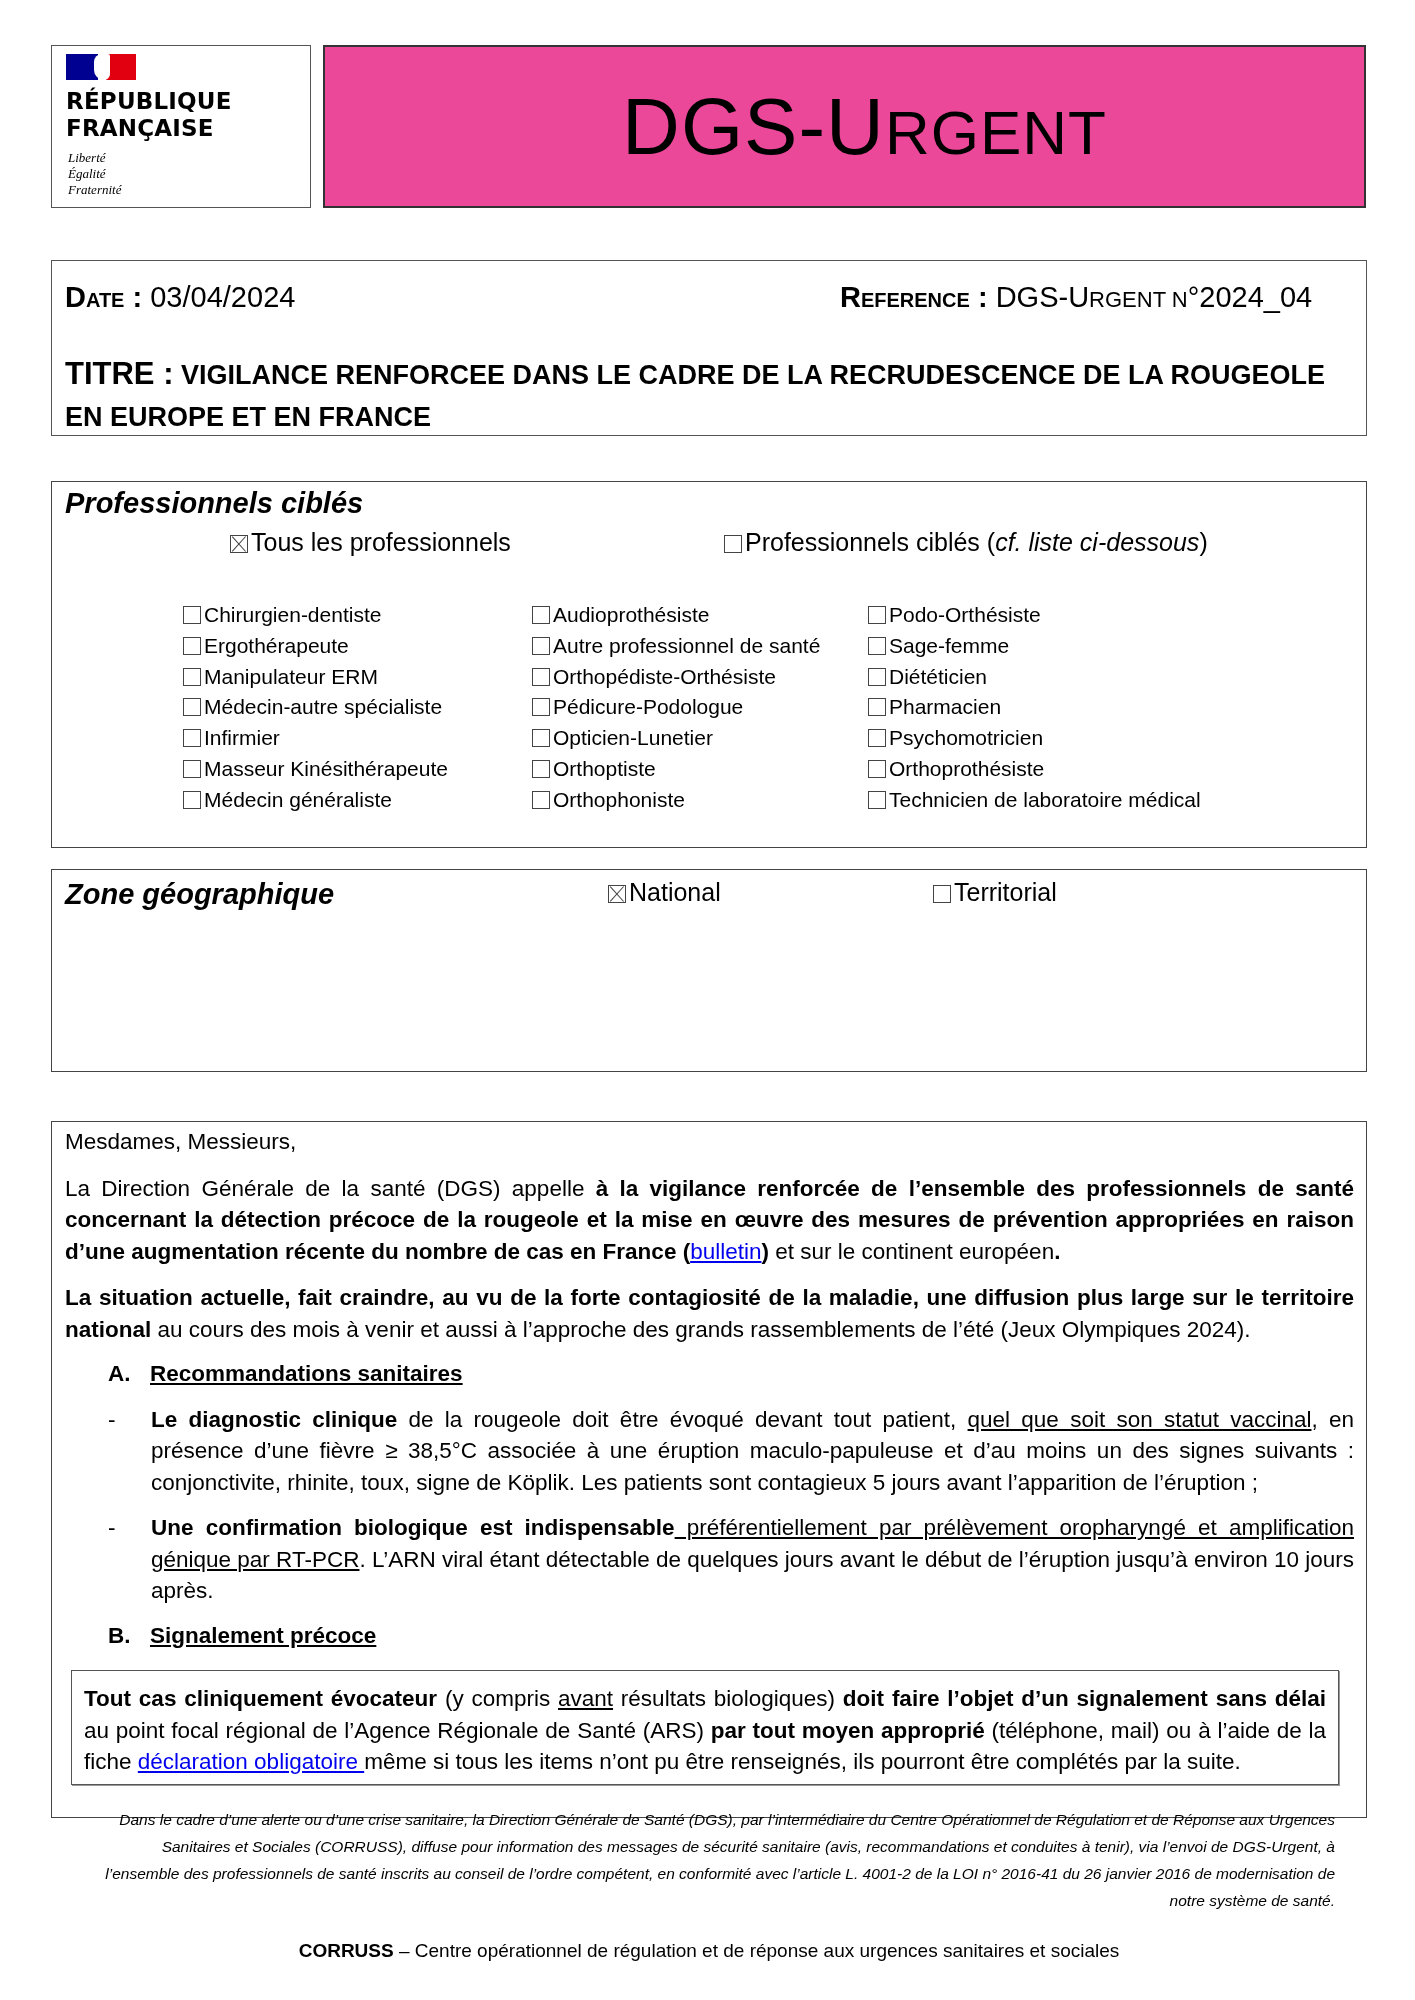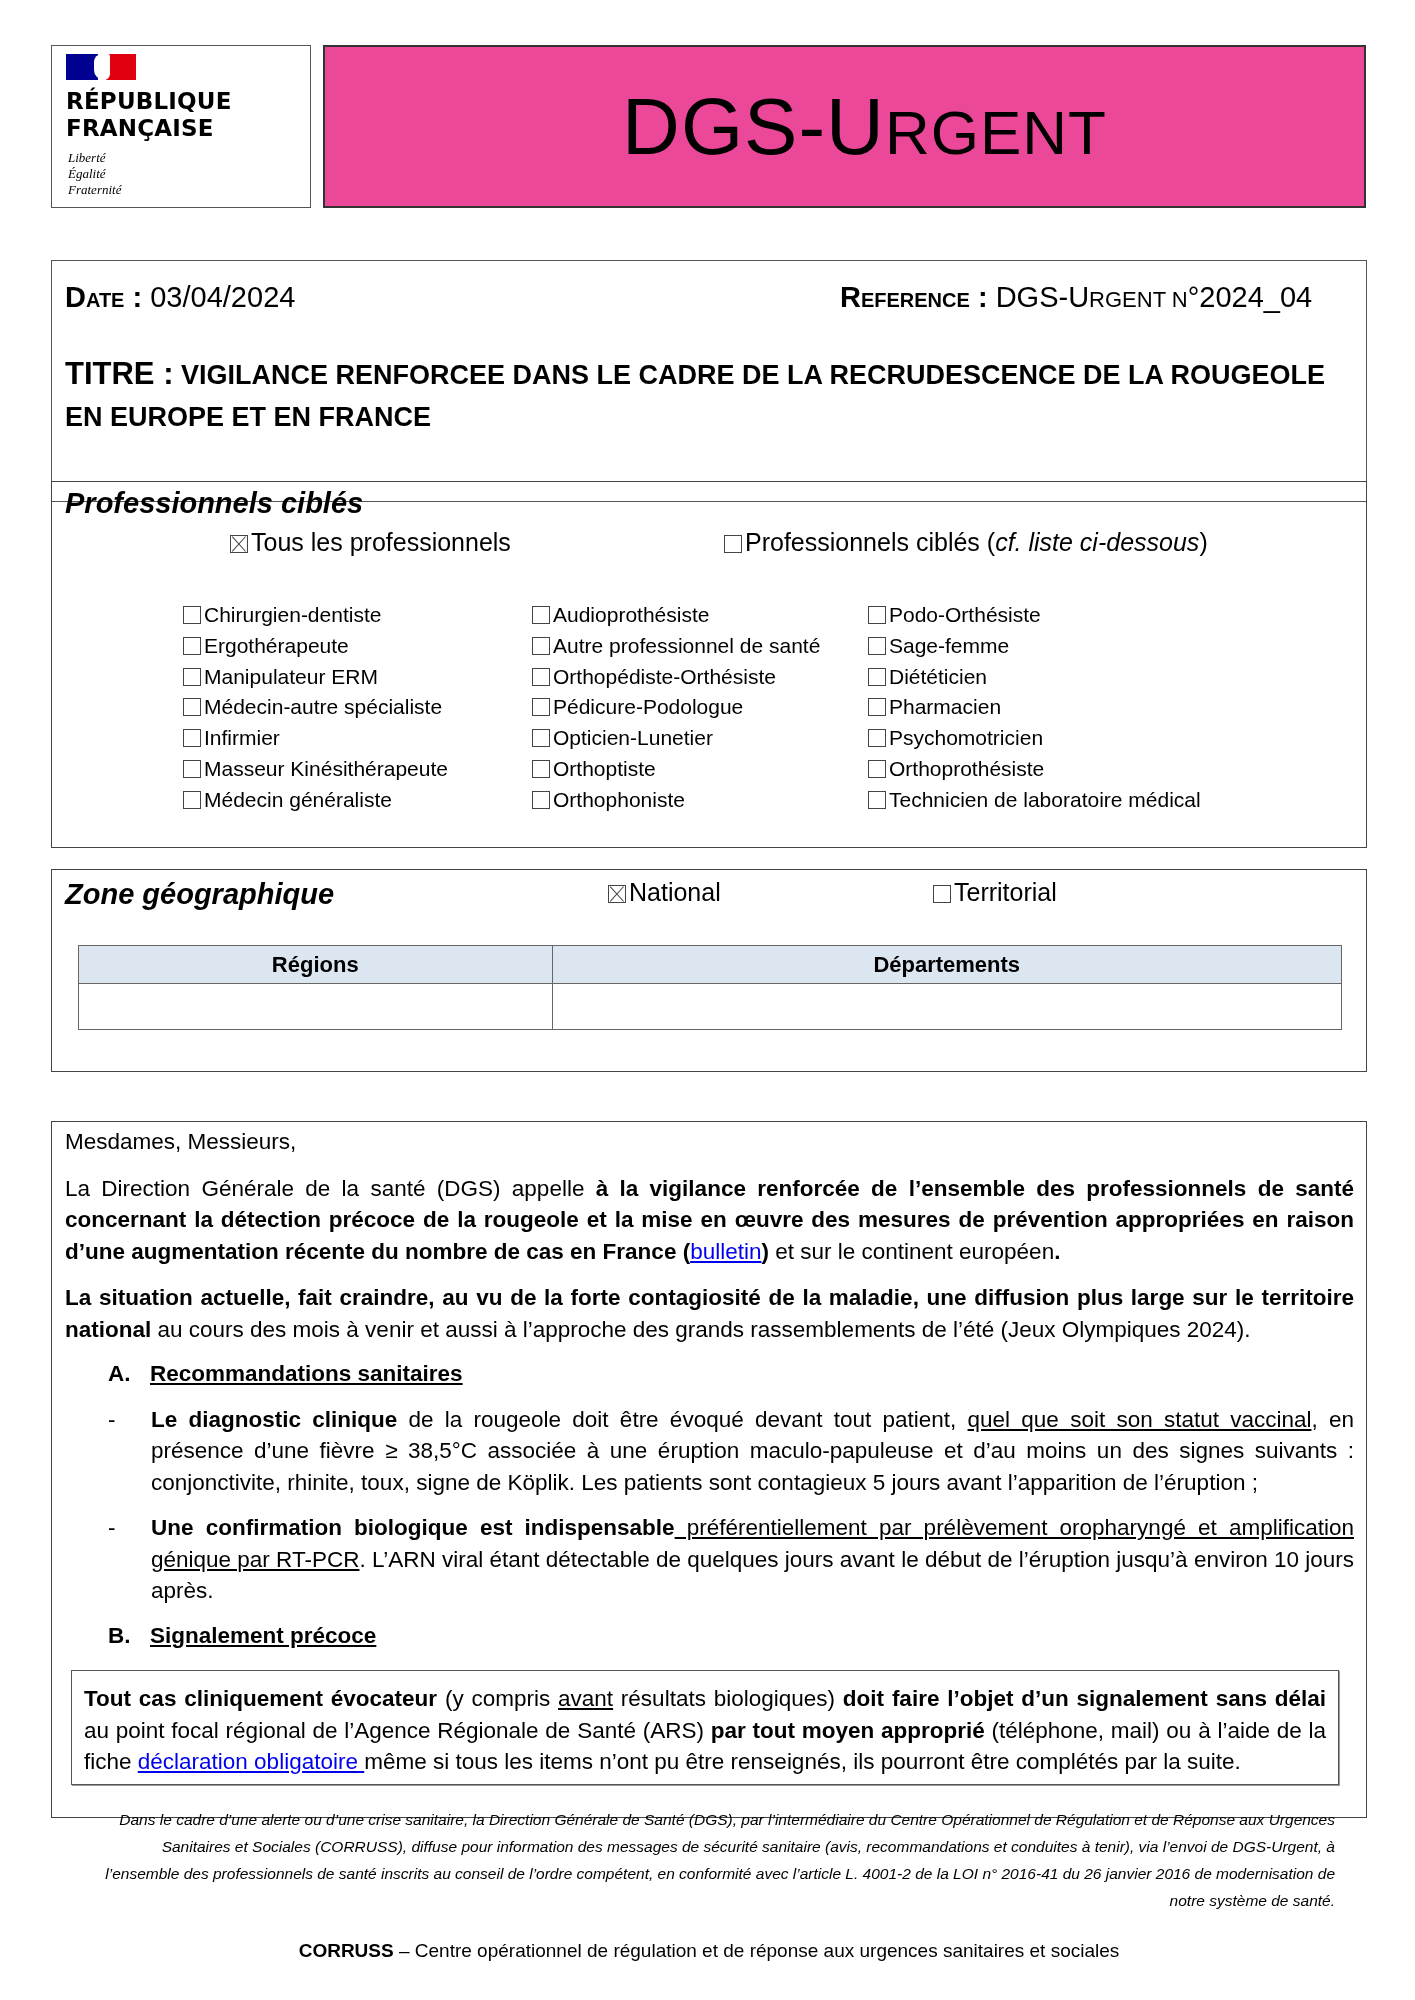--- a/index.html
+++ b/index.html
@@ -16,21 +16,21 @@
   .flag .red { position:absolute; left:40px; top:0; width:30px; height:26px; background:#e1000f; }
   .flag .white { position:absolute; left:28px; top:0; width:16px; height:26px; background:#fff; border-radius: 8px 2px 6px 10px; }
   .rf-name { position:absolute; left: 14px; top: 42px; font-family: "DejaVu Sans", sans-serif; font-weight: bold; font-size: 23px; line-height: 27px; letter-spacing: 0.2px; }
   .motto { position:absolute; left: 16px; top: 104px; font-family: "Liberation Serif", serif; font-style: italic; font-size: 13px; line-height: 16px; }
 
   .title-box { left: 323px; top: 45px; width: 1043px; height: 163px; border: 2px solid #333; background: #ec4899; display:flex; align-items:center; justify-content:center; }
   .title-text { font-family: "Liberation Sans", sans-serif; font-size: 80px; letter-spacing: 1px; margin-left: 40px; }
   .title-text .sc { font-size: 62px; }
 
   
-  .info-box { left: 51px; top: 260px; width: 1316px; height: 242px; border: 1.5px solid #555; }
+  .info-box { left: 51px; top: 260px; width: 1316px; height: 176px; border: 1.5px solid #555; }
   .date { position:absolute; left: 13px; top: 20px; font-size: 29px; }
   .ref { position:absolute; left: 788px; top: 20px; font-size: 29px; }
   .caps-label { font-weight: bold; font-variant: small-caps; }
   .titre { position:absolute; left: 13px; top: 92px; right: 20px; font-size: 27px; line-height: 42px; font-weight: bold; }
   .titre .lbl { font-size: 31px; }
 
   
   .prof-box { left: 51px; top: 481px; width: 1316px; height: 367px; border: 1.5px solid #444; }
   .section-title { position:absolute; left: 13px; font-weight: bold; font-style: italic; font-size: 29px; }
   .big-opt { position:absolute; font-size: 25px; }
@@ -141,32 +141,20 @@
 </div>
 
 <div class="abs zone-box">
   <div class="section-title" style="top:8px">Zone géographique</div>
   <div class="big-opt" style="left:556px;top:8px">
     <span class="cb checked"></span><span>National</span>
   </div>
   <div class="big-opt" style="left:881px;top:8px">
     <span class="cb"></span><span>Territorial</span>
   </div>
-  <table class="zone-table">
-    <tbody>
-        <tr>
-      <th>Régions</th>
-      <th>Départements</th>
-    </tr>
-    <tr>
-      <td></td>
-      <td></td>
-    </tr>
-  </tbody>
-    </table>
 </div>
 
 <div class="abs body-box">
   <div class="body-inner">
     <p class="greet">Mesdames, Messieurs,</p>
     <p class="para"><span>La Direction Générale de la santé (DGS) appelle </span><b>à la vigilance renforcée de l’ensemble des professionnels de santé concernant la détection précoce de la rougeole et la mise en œuvre des mesures de prévention appropriées en raison d’une augmentation récente du nombre de cas en France (</b><a class="link">bulletin</a><b>)</b><span> et sur le continent européen</span><b>.</b></p>
     <p class="para"><b>La situation actuelle, fait craindre, au vu de la forte contagiosité de la maladie, une diffusion plus large sur le territoire national</b><span> au cours des mois à venir et aussi à l’approche des grands rassemblements de l’été (Jeux Olympiques 2024).</span></p>
     <p class="sec-head"><span class="num">A.</span><span class="t">Recommandations sanitaires</span></p>
     <p class="bullet"><span class="dash">-</span><b>Le diagnostic clinique</b><span> de la rougeole doit être évoqué devant tout patient, </span><span class="u">quel que soit son statut vaccinal</span><span>, en présence d’une fièvre ≥ 38,5°C associée à une éruption maculo-papuleuse et d’au moins un des signes suivants : conjonctivite, rhinite, toux, signe de Köplik. Les patients sont contagieux 5 jours avant l’apparition de l’éruption ;</span></p>
     <p class="bullet"><span class="dash">-</span><b>Une confirmation biologique est indispensable</b><span class="u"> préférentiellement par prélèvement oropharyngé et amplification génique par RT-PCR</span><span>. L’ARN viral étant détectable de quelques jours avant le début de l’éruption jusqu’à environ 10 jours après.</span></p>

